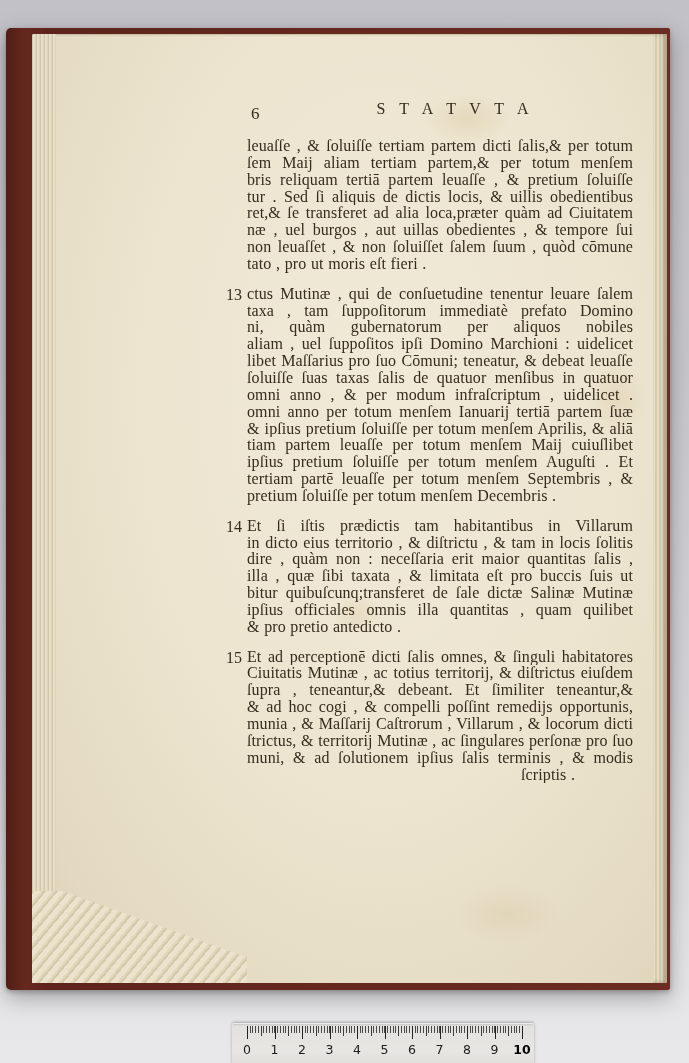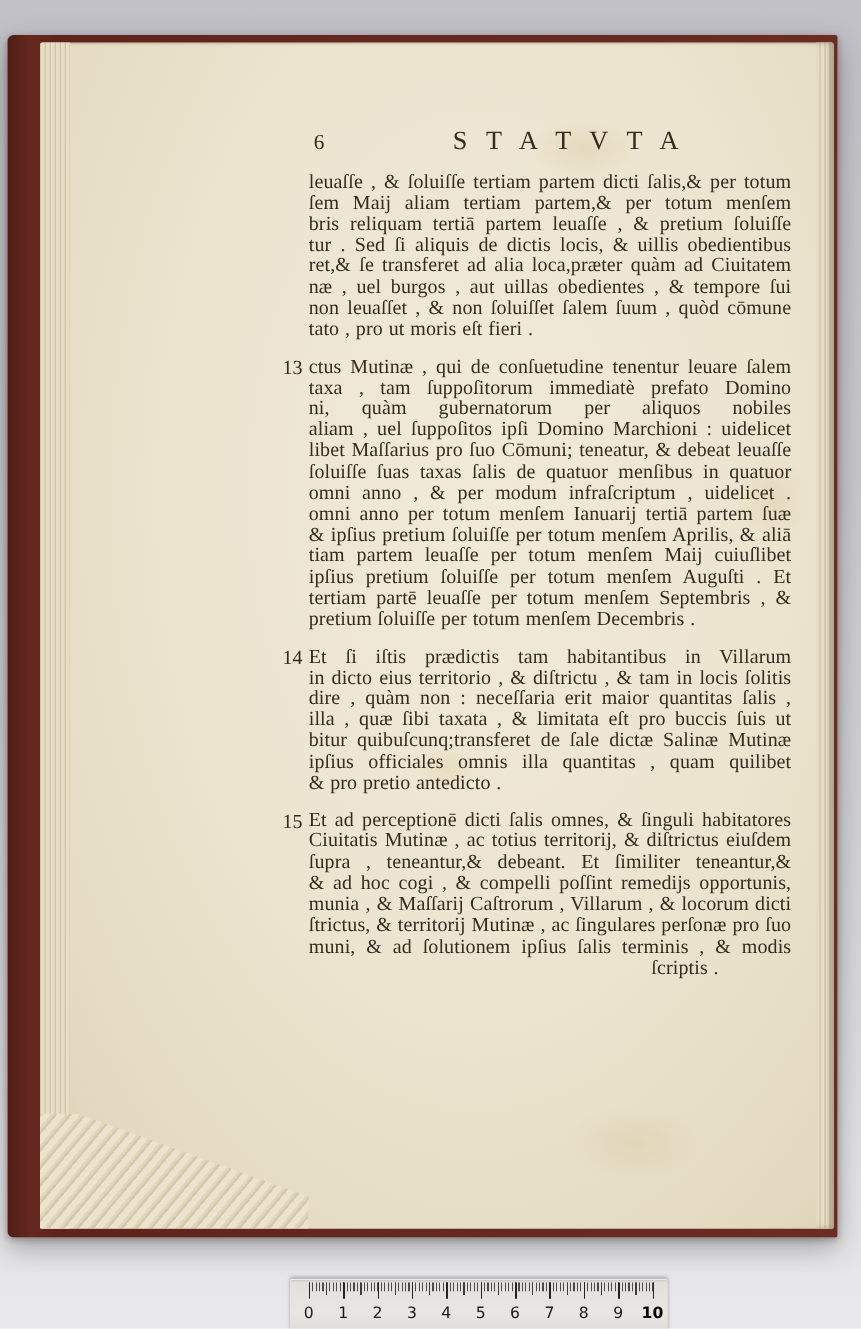--- a/index.html
+++ b/index.html
@@ -43,21 +43,21 @@
   .s3{left:300px;top:560px;width:50px;height:40px;background:radial-gradient(ellipse,rgba(180,140,70,.12),transparent 70%);}
   .s4{left:420px;top:850px;width:110px;height:60px;background:radial-gradient(ellipse,rgba(185,150,80,.12),transparent 70%);}
   
   .text-area{
     position:absolute;left:247px;top:100px;width:386px;
     color:#372b1e;
   }
   .page-header{position:relative;height:26px;margin-bottom:12px;}
   .folio{position:absolute;left:4px;top:4px;font-size:17px;}
   .running-title{
-    display:block;text-align:center;font-size:21px;letter-spacing:5px;
+    display:block;text-align:center;font-size:16px;letter-spacing:5px;
     padding-left:30px;
   }
   .para{position:relative;margin-bottom:13px;font-size:16px;line-height:16.85px;}
   .pnum{position:absolute;left:-21px;top:1px;text-align:right;}
   .tline{
     height:16.85px;overflow:hidden;
     text-align:justify;text-align-last:justify;
     word-spacing:0.5px;letter-spacing:0.1px;
   }
   .tline.noj{text-align:center;text-align-last:left;}

